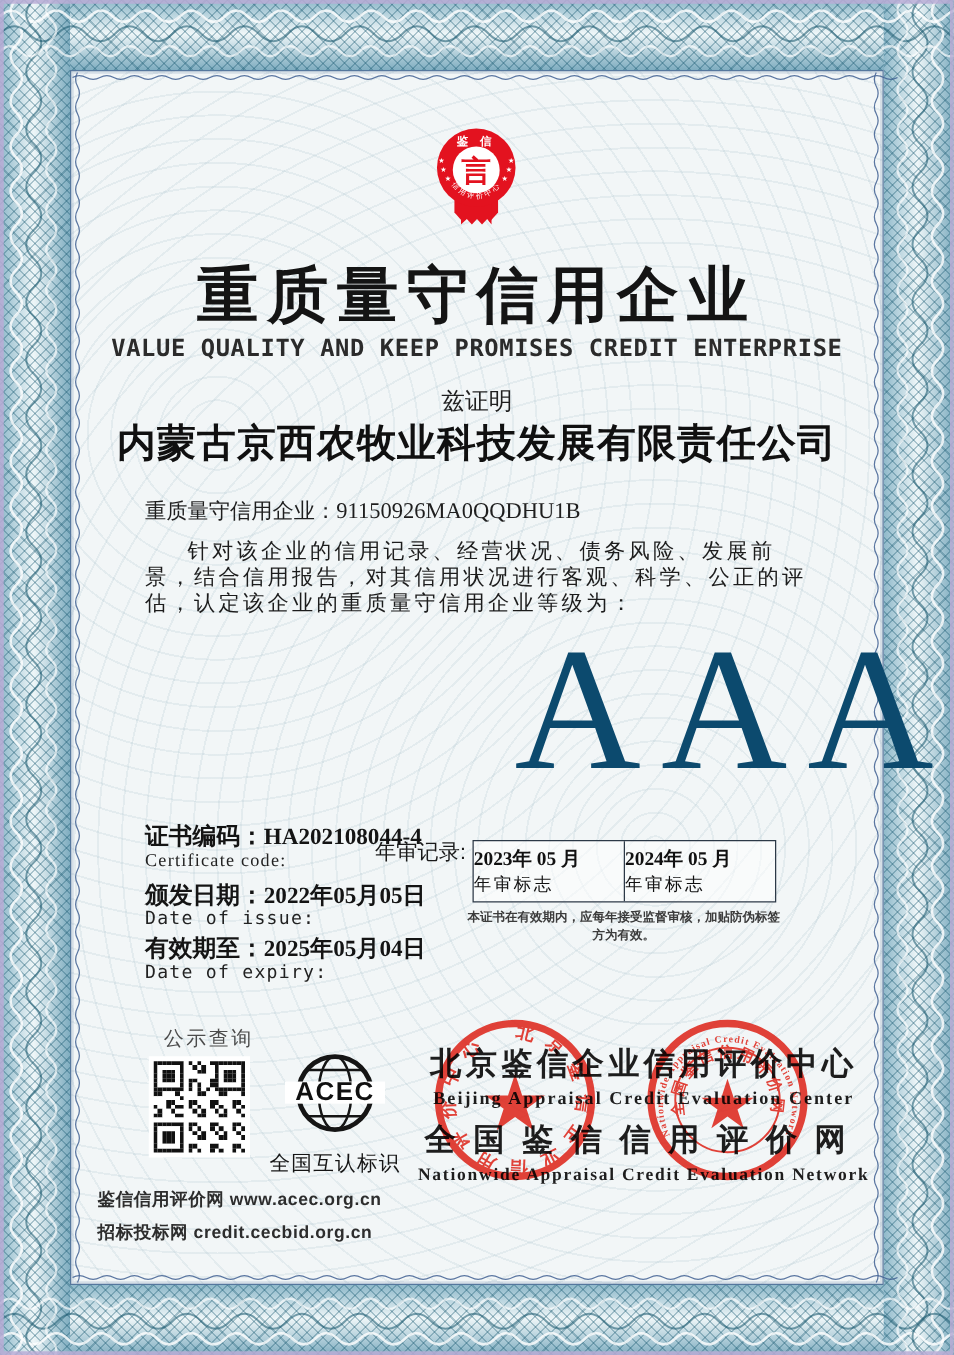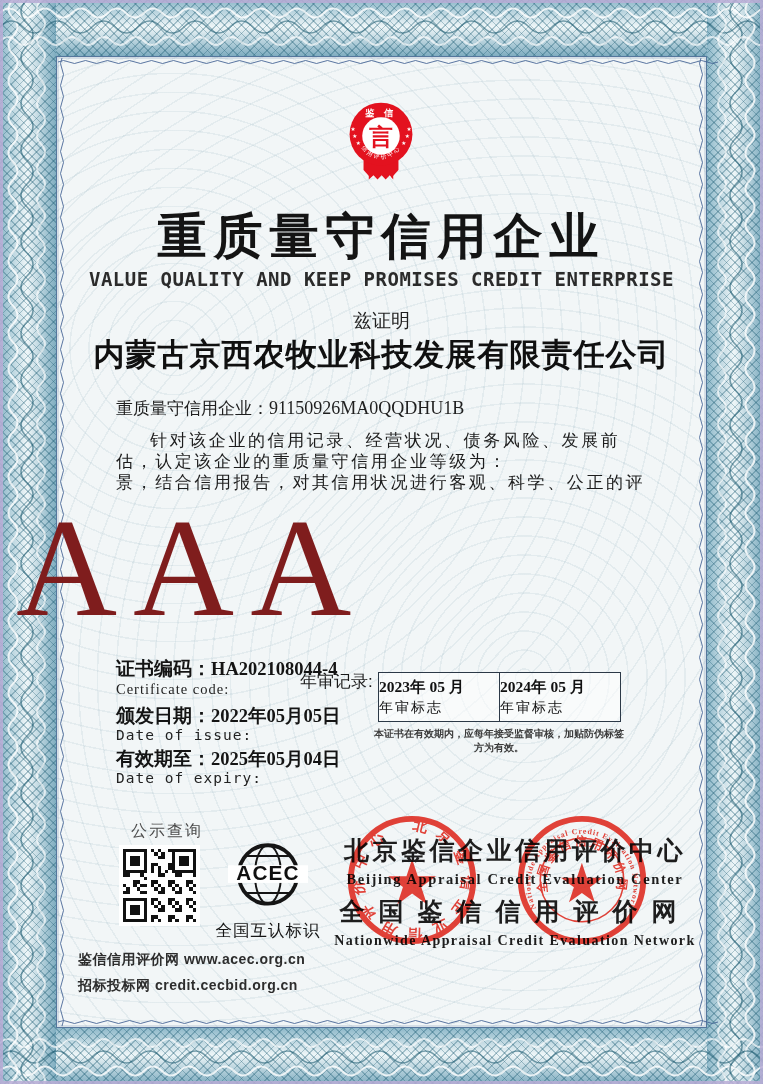--- a/index.html
+++ b/index.html
@@ -45,23 +45,23 @@
     font-family:"DejaVu Sans Mono",monospace;font-size:19px;font-weight:600;
     letter-spacing:.5px;color:#2b2b2b;}
   .certify-label{left:0;top:308px;width:763px;text-align:center;font-size:19px;color:#1f1f1f;}
   .company{left:0;top:334px;width:763px;text-align:center;
     font-family:"Liberation Serif",serif;font-size:31px;font-weight:600;letter-spacing:1px;color:#101010;}
   .credit-line{left:116px;top:397px;font-size:17px;color:#1e1e1e;}
   .credit-line .code{font-family:"Liberation Serif",serif;font-size:18px;}
   .body-par{left:116px;top:430px;width:540px;font-size:17px;line-height:21px;
     letter-spacing:2.6px;color:#1c1c1c;}
   .body-par .indent{text-indent:2em;}
-  .rating{left:0;top:494px;width:763px;text-align:left;
+  .rating{left:0;top:494px;width:763px;text-align:right;
     font-family:"Liberation Serif",serif;font-size:140px;line-height:1.05;
-    color:#7f1d1d;letter-spacing:16px;padding-left:16px;box-sizing:border-box;}
+    color:#0c4a6e;letter-spacing:16px;padding-left:16px;box-sizing:border-box;}
 
   
   .dline{left:116px;white-space:nowrap;}
   .d-cn{font-size:19px;color:#141414;}
   .d-cn b{font-weight:700;}
   .d-cn .val{font-family:"Liberation Serif",serif;font-size:18.5px;font-weight:600;}
   .d-en{font-family:"DejaVu Sans Mono",monospace;font-size:14.5px;color:#222;letter-spacing:1px;}
   .d1{top:656px;} .d2{top:681px;font-family:Liberation Serif, serif;} .d3{top:703px;} .d4{top:727px;} .d5{top:746px;} .d6{top:770px;}
 
   .review-label{left:300px;top:670px;font-size:17px;color:#1a1a1a;}
@@ -152,22 +152,22 @@
     <div class="subtitle">VALUE QUALITY AND KEEP PROMISES CREDIT ENTERPRISE</div>
     <div class="certify-label">兹证明</div>
     <div class="company">内蒙古京西农牧业科技发展有限责任公司</div>
 
     <div class="credit-line">
       <span>重质量守信用企业：</span><span class="code">91150926MA0QQDHU1B</span>
     </div>
 
     <div class="body-par">
       <div class="indent">针对该企业的信用记录、经营状况、债务风险、发展前</div>
+      <div>景，结合信用报告，对其信用状况进行客观、科学、公正的评</div>
       <div>估，认定该企业的重质量守信用企业等级为：</div>
-      <div>景，结合信用报告，对其信用状况进行客观、科学、公正的评</div>
     </div>
 
     <div class="rating">AAA</div>
 
     <div class="dline d-cn d1">
       <b>证书编码：</b><span class="val">HA202108044-4</span>
     </div>
     <div class="dline d-en d2">Certificate code:</div>
     <div class="dline d-cn d3">
       <b>颁发日期：</b><span class="val">2022年05月05日</span>

